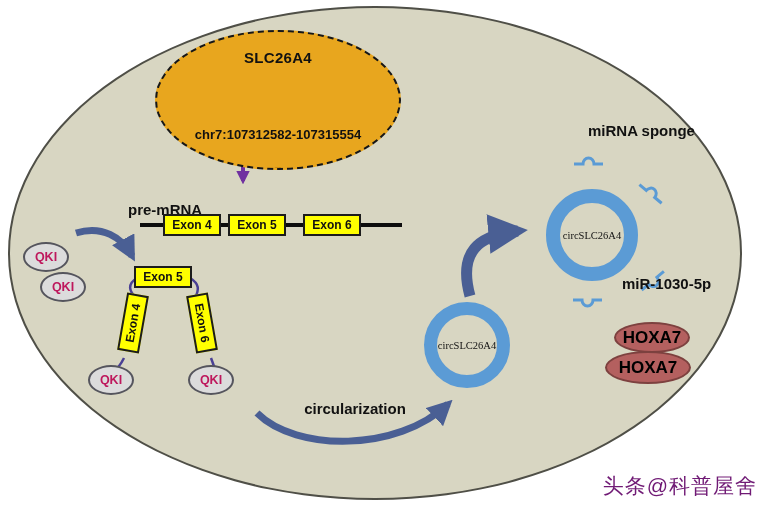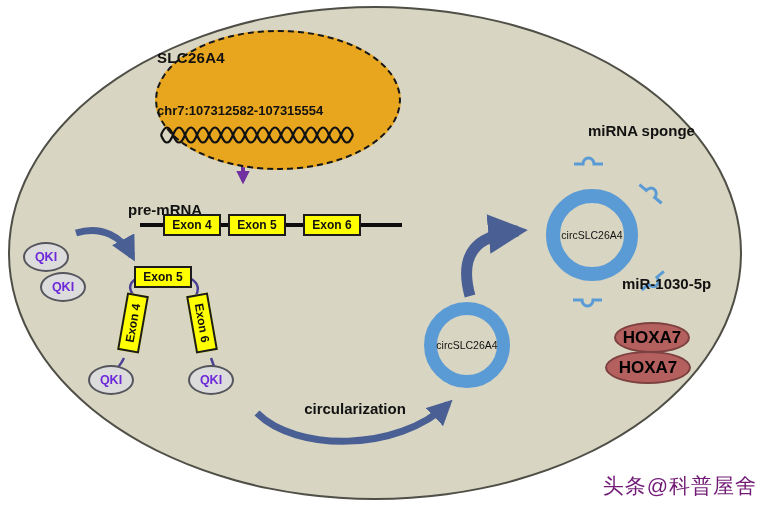--- a/index.html
+++ b/index.html
@@ -17,22 +17,22 @@
     background:#d8d6c2; border:2px solid #4f4f47; border-radius:50%;
   }
 
   
   .overlay { left:0; top:0; width:763px; height:506px; pointer-events:none; }
 
   
   .nucleus {
     left:155px; top:30px; width:246px; height:140px;
     background:#e8a61e; border:2px dashed #161616; border-radius:50%;
-    display:flex; flex-direction:column; align-items:flex-start;
-    padding-top:17px; gap:1px;
+    display:flex; flex-direction:column; align-items:center;
+    padding-top:17px; gap:25px;
   }
   .gene  { font-weight:bold; font-size:15px; letter-spacing:.3px; }
   .locus { font-weight:bold; font-size:13px;margin-top:36px; }
   .dna   { width:206px; height:32px; }
 
   
   .premrna-label { left:128px; top:193px; font-weight:bold; font-size:15px;margin-top:8px; }
   .mrna-line { left:140px; top:223px; width:262px; height:4px; background:#0d0d0d; }
   .exon {
     width:58px; height:22px; background:#ffff00; border:2px solid #1c1c1c;
@@ -46,35 +46,35 @@
   
   .cx5 { left:134px; top:266px; }
   .cx4 { left:104px; top:312px; transform:rotate(-80deg); }
   .cx6 { left:173px; top:312px; transform:rotate(80deg); }
 
   
   .qki {
     width:46px; height:30px; border-radius:50%;
     background:#dcdcdc; border:2px solid #55555d;
     display:flex; align-items:center; justify-content:center;
-    font-weight:bold; font-size:12.5px; color:#6d28d9;
+    font-weight:bold; font-size:12.5px; color:#be185d;
   }
   .q1 { left:23px;  top:242px; }
   .q2 { left:40px;  top:272px; }
   .q3 { left:88px;  top:365px; }
   .q4 { left:188px; top:365px; }
 
   
   .circ-label { left:288px; top:400px; width:134px; text-align:center; font-weight:bold; font-size:15px; }
 
   
   .donut {
     border-radius:50%; border:13px solid #5b9bd5;
     display:flex; align-items:center; justify-content:center;
-    font-size:10.5px; color:#111; text-align:center;
+    font-size:10.5px; color:#111; text-align:center;font-family:Liberation Serif, serif;
   }
   .d1 { left:424px; top:302px; width:86px; height:86px; }
   .d2 { left:546px; top:189px; width:92px; height:92px; border-width:14px; }
 
   
   .sponge-title { left:552px; top:122px; font-weight:bold; font-size:15px;margin-left:36px; }
   .mirna-label  { left:622px; top:275px; font-weight:bold; font-size:15px; }
 
   
   .hoxa {

